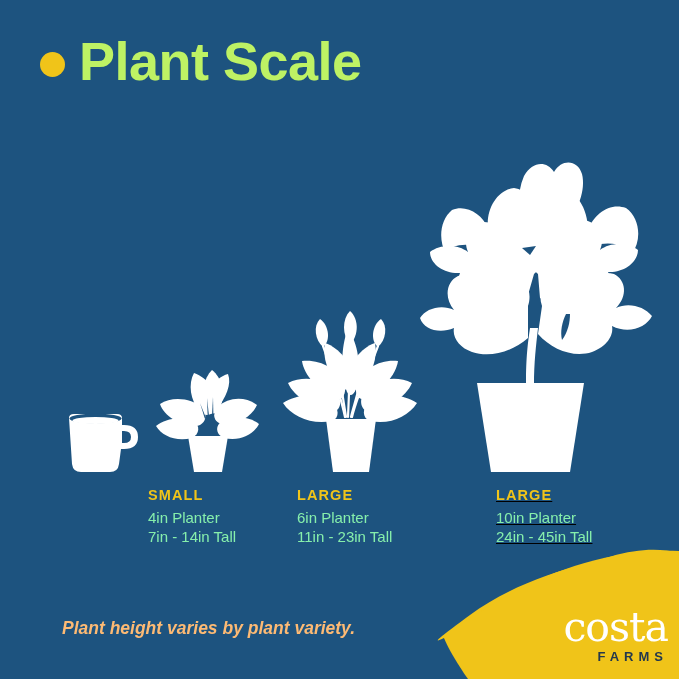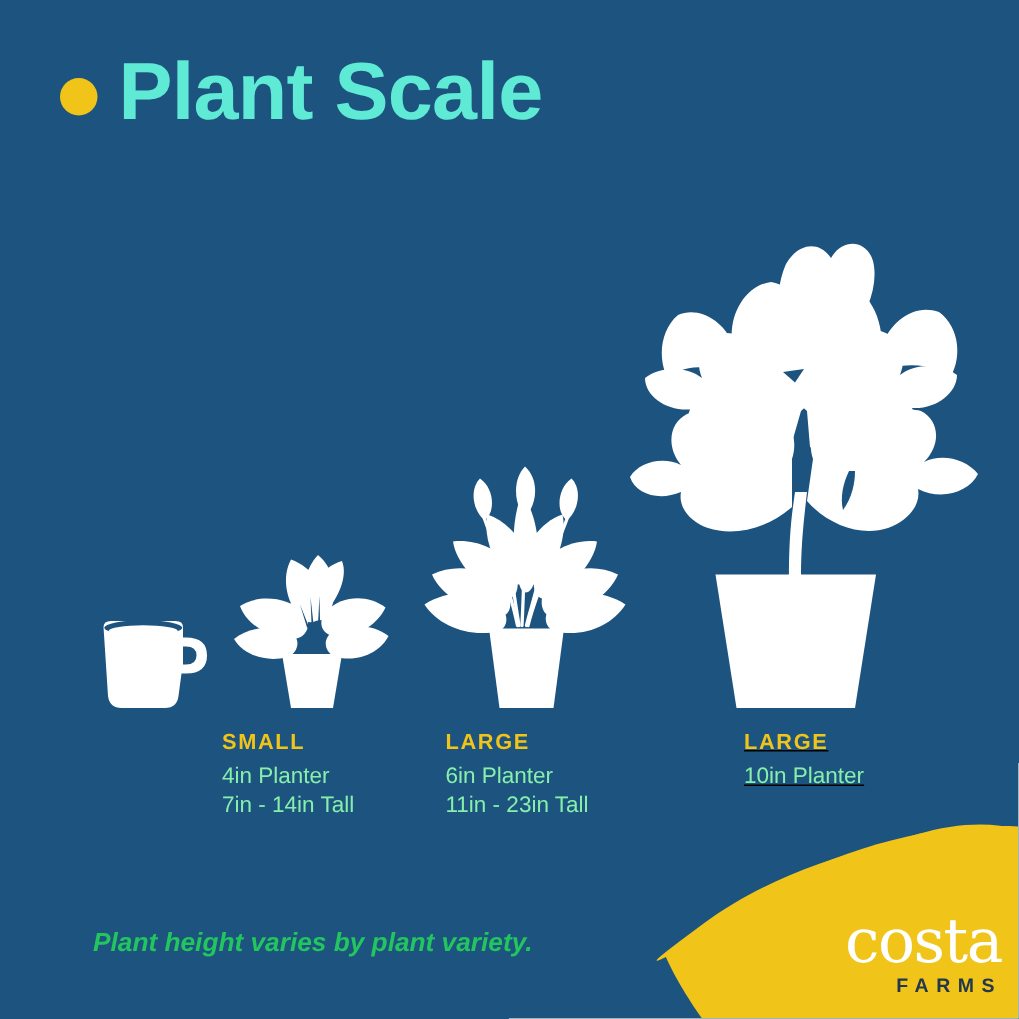--- a/index.html
+++ b/index.html
@@ -27,21 +27,21 @@
   }
   #title-dot {
     width: 25px;
     height: 25px;
     border-radius: 50%;
     background: #f0c419;
     flex: 0 0 auto;
     margin-top: 6px;
   }
   #page-title {
-    color: #5eead4;
+    color: #bef264;
     font-size: 54px;
     font-weight: bold;
     letter-spacing: -0.5px;
     line-height: 1;
     white-space: nowrap;
   }
   
   #stage {
     position: absolute;
     left: 0;
@@ -71,21 +71,21 @@
   .caption-line {
     color: #86efac;
     font-size: 15px;
     display: block;
   }
   
   #footnote {
     position: absolute;
     left: 62px;
     top: 618px;
-    color: #22c55e;
+    color: #fdba74;
     font-size: 17.5px;
     font-style: italic;
     font-weight: bold;
     white-space: nowrap;
   }
   #wave {
     position: absolute;
     left: 0;
     top: 0;
     width: 679px;
@@ -252,20 +252,21 @@
 
   <div class="caption" style="left:297px; top:486px; width:120px;">
     <span class="caption-size">LARGE</span>
     <span class="caption-line">6in Planter</span>
     <span class="caption-line">11in - 23in Tall</span>
   </div>
 
   <div class="caption" style="left:496px; top:486px; width:120px;text-decoration:underline;">
     <span class="caption-size">LARGE</span>
     <span class="caption-line">10in Planter</span>
+    <span class="caption-line">24in - 45in Tall</span>
   </div>
 
   <svg id="wave" viewBox="0 0 679 679" xmlns="http://www.w3.org/2000/svg">
     <path fill="#f0c419" d="M679 553 C600 553 520 578 470 615 C440 637 430 645 444 638
              C446 637 449 641 455 652 L470 679 L679 679 Z
              M679 553 L679 679 L470 679 C455 650 450 640 444 638
              C470 628 520 600 560 578 C610 551 650 545 679 553 Z"></path>
     <path fill="#f0c419" d="M679 551 C620 548 556 567 505 597 C468 619 443 634 444 638
              C448 648 458 665 468 679 L679 679 Z"></path>
   </svg>

